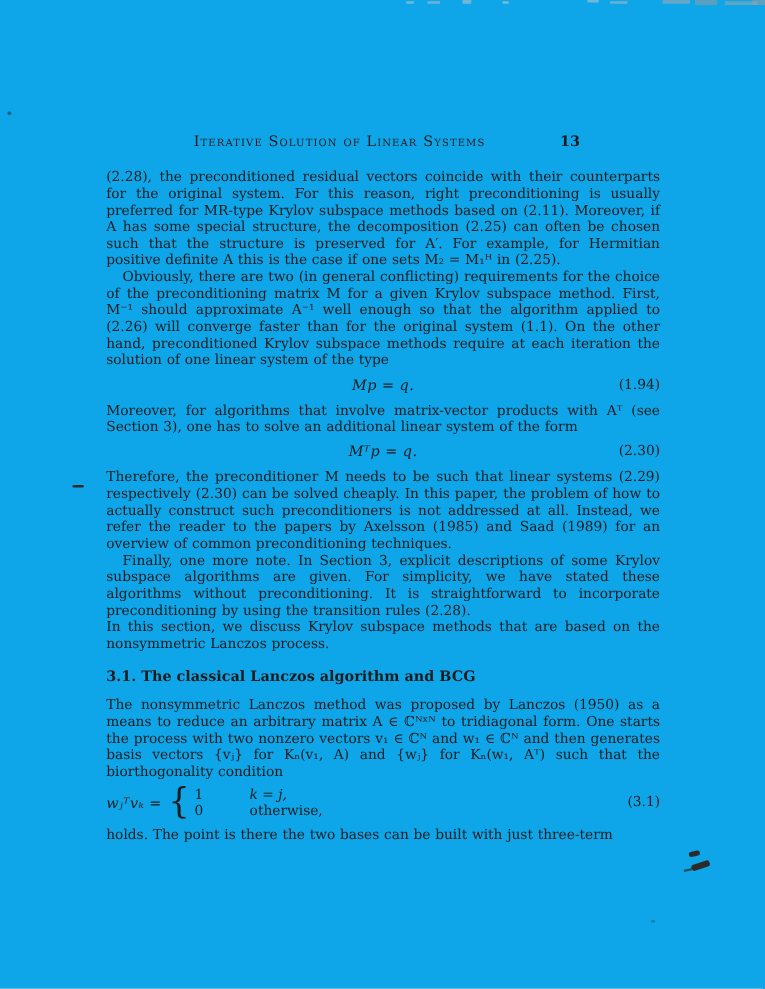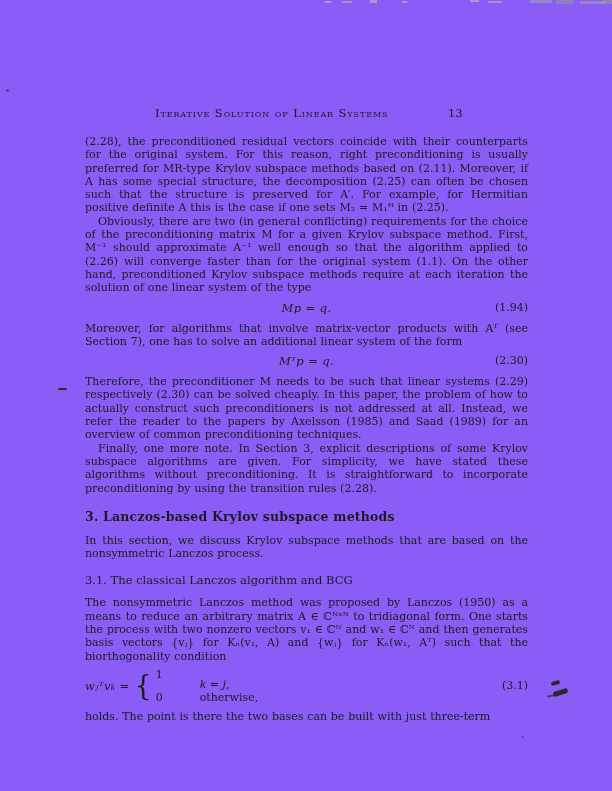--- a/index.html
+++ b/index.html
@@ -1,20 +1,20 @@
 <!DOCTYPE html>
 <html><head>
 <meta charset="utf-8">
 <style>
   html,body { margin:0; padding:0; background:#d8d8d4; }
   .page {
     position:relative;
     width:612px; height:791px;
     margin:0 auto;
-    background:#8b5cf6;
+    background:#0ea5e9;
     overflow:hidden;
     font-family:"DejaVu Serif","DejaVu Sans",serif;
     color:#1c1c1c;
   }
   .content {
     position:absolute;
     left:85px; top:106px;
     width:443px;
   }
   .running-header {
@@ -23,21 +23,21 @@
     margin-bottom:15px;
     font-size:11.5px;
   }
   .rh-title {
     position:absolute; left:70px;
     font-variant:small-caps;
     letter-spacing:0.9px;
     white-space:nowrap;
   }
   .rh-page {
-    position:absolute; left:363px;
+    position:absolute; left:363px;font-weight:bold;
   }
   .para {
     margin:0;
     font-size:11px;
     line-height:13.3px;
     text-align:justify;
     word-spacing:0.3px;
   }
   .indent { text-indent:13px; }
   .equation {
@@ -55,35 +55,35 @@
   }
   .section-heading {
     margin:14px 0 10px 0;
     font-size:12.5px;
     font-weight:bold;
     letter-spacing:0.2px;
   }
   .subsection-heading {
     margin:13px 0 9px 0;
     font-size:11.5px;
-    font-weight:normal;
+    font-weight:bold;
   }
   .equation.cases { display:flex; align-items:center; margin:5px 0 6px 0; }
   .eq-group { display:flex; align-items:center; }
   .brace {
     font-size:27px; font-weight:400;
     transform:scaleY(1.05);
     margin:0 4px 0 5px;
     line-height:26px;
   }
   .case-col { display:flex; flex-direction:column; font-size:11px; line-height:13px; }
   .case-row { display:flex; text-align:left; }
   .case-val { display:inline-block; width:12px; font-style:normal; }
   .case-cond { display:inline-block; margin-left:32px; }
-  .case-row:nth-child(1) .case-cond { font-style:italic;margin-top:10px; }
+  .case-row:nth-child(1) .case-cond { font-style:italic; }
   .case-row:nth-child(2) .case-cond { font-style:normal; }
 
   
   .artifact { position:absolute; background:#2b2b2b; }
   .a-dash { left:58px; top:388px; width:9px; height:2px; border-radius:1px; }
   .a-speck-tl { left:6px; top:89px; width:3px; height:3px; border-radius:50%; opacity:0.55; }
   .a-smudge1 { left:551px; top:681px; width:9px; height:4px; border-radius:2px; transform:rotate(-14deg); }
   .a-smudge2 { left:553px; top:690px; width:15px; height:5px; border-radius:2px; transform:rotate(-18deg); }
   .a-smudge2b { left:547px; top:695px; width:7px; height:2px; border-radius:1px; opacity:0.7; transform:rotate(-12deg); }
   .a-dot-br { left:521px; top:736px; width:3px; height:2px; opacity:0.3; }
@@ -131,32 +131,31 @@
 
     <p class="para">(2.28), the preconditioned residual vectors coincide with their counterparts for the original system. For this reason, right preconditioning is usually preferred for MR-type Krylov subspace methods based on (2.11). Moreover, if A has some special structure, the decomposition (2.25) can often be chosen such that the structure is preserved for A′. For example, for Hermitian positive definite A this is the case if one sets M₂ = M₁ᴴ in (2.25).</p>
 
     <p class="para indent">Obviously, there are two (in general conflicting) requirements for the choice of the preconditioning matrix M for a given Krylov subspace method. First, M⁻¹ should approximate A⁻¹ well enough so that the algorithm applied to (2.26) will converge faster than for the original system (1.1). On the other hand, preconditioned Krylov subspace methods require at each iteration the solution of one linear system of the type</p>
 
     <div class="equation">
       <span class="formula">Mp = q.</span>
       <span class="eq-number">(1.94)</span>
     </div>
 
-    <p class="para">Moreover, for algorithms that involve matrix-vector products with Aᵀ (see Section 7), one has to solve an additional linear system of the form</p>
+    <p class="para">Moreover, for algorithms that involve matrix-vector products with Aᵀ (see Section 3), one has to solve an additional linear system of the form</p>
 
     <div class="equation">
       <span class="formula">Mᵀp = q.</span>
       <span class="eq-number">(2.30)</span>
     </div>
 
     <p class="para">Therefore, the preconditioner M needs to be such that linear systems (2.29) respectively (2.30) can be solved cheaply. In this paper, the problem of how to actually construct such preconditioners is not addressed at all. Instead, we refer the reader to the papers by Axelsson (1985) and Saad (1989) for an overview of common preconditioning techniques.</p>
 
     <p class="para indent">Finally, one more note. In Section 3, explicit descriptions of some Krylov subspace algorithms are given. For simplicity, we have stated these algorithms without preconditioning. It is straightforward to incorporate preconditioning by using the transition rules (2.28).</p>
 
-    <h2 class="section-heading">3. Lanczos-based Krylov subspace methods</h2>
 
     <p class="para">In this section, we discuss Krylov subspace methods that are based on the nonsymmetric Lanczos process.</p>
 
     <h3 class="subsection-heading">3.1. The classical Lanczos algorithm and BCG</h3>
 
     <p class="para">The nonsymmetric Lanczos method was proposed by Lanczos (1950) as a means to reduce an arbitrary matrix A ∈ ℂᴺˣᴺ to tridiagonal form. One starts the process with two nonzero vectors v₁ ∈ ℂᴺ and w₁ ∈ ℂᴺ and then generates basis vectors {vⱼ} for Kₙ(v₁, A) and {wⱼ} for Kₙ(w₁, Aᵀ) such that the biorthogonality condition</p>
 
     <div class="equation cases">
       <span class="eq-group">
         <span class="formula">wⱼᵀvₖ =</span>

